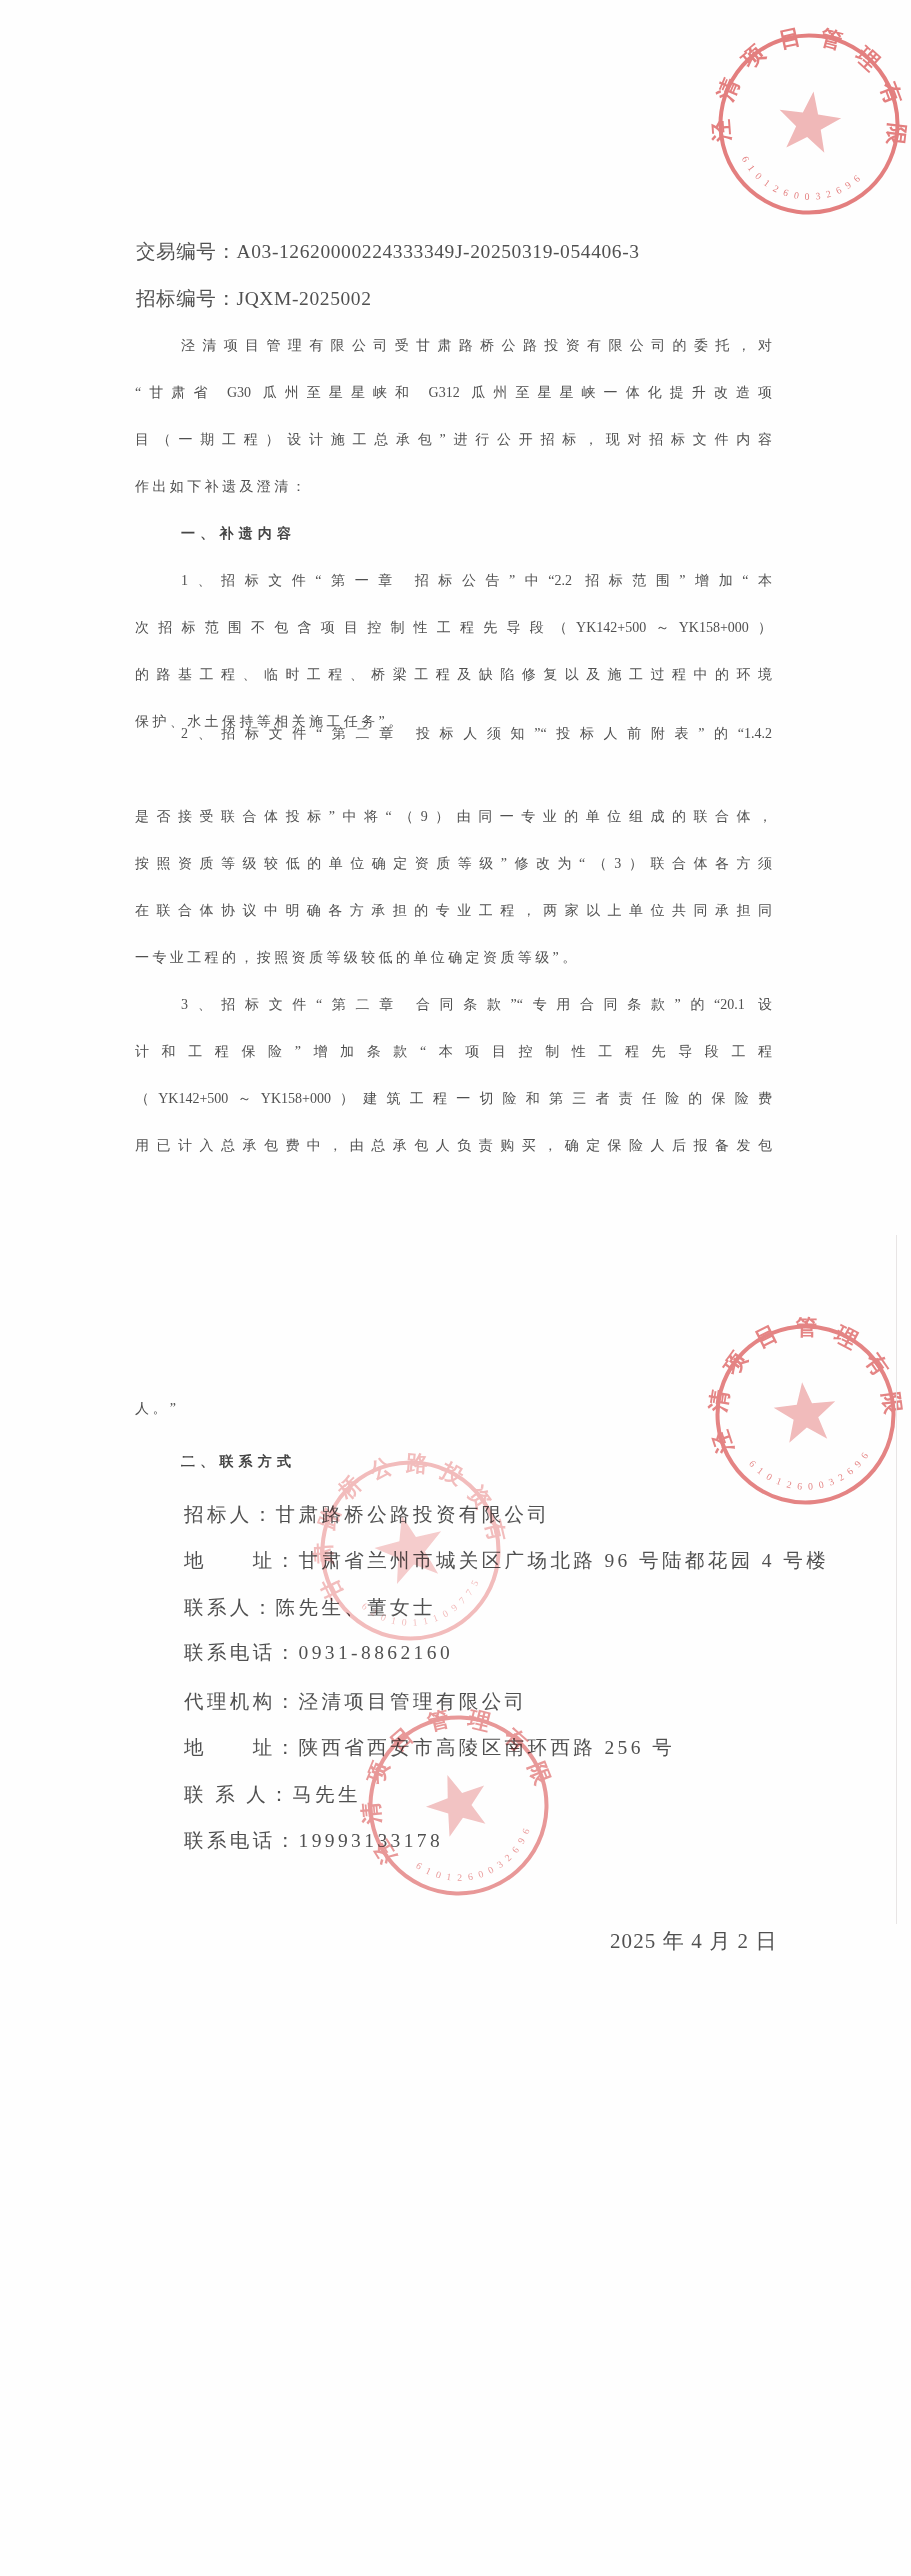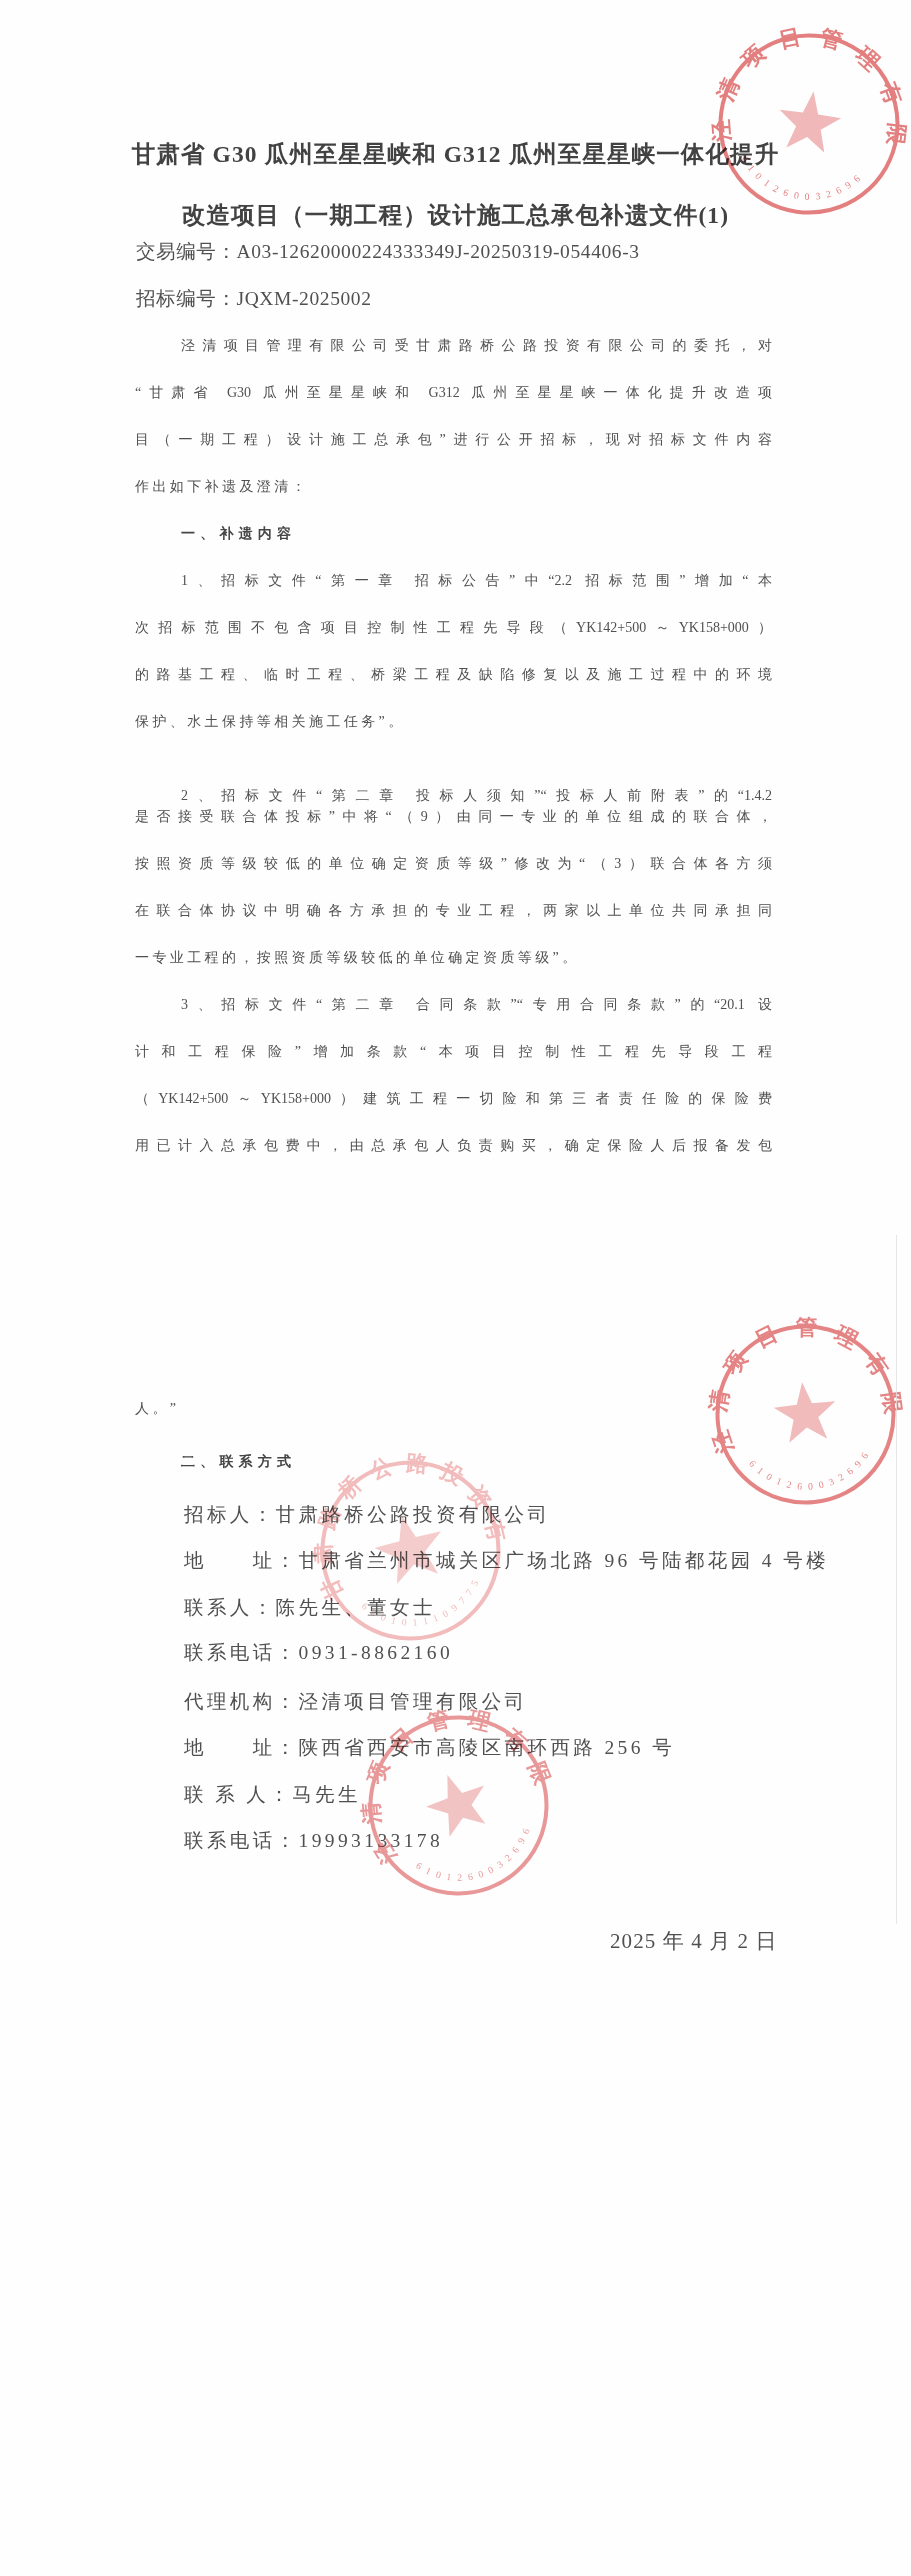--- a/index.html
+++ b/index.html
@@ -25,35 +25,33 @@
   .heading{left:181px;font-weight:bold;letter-spacing:5.2px;color:#464646;}
   .contact{left:184px;font-size:19.5px;letter-spacing:3.4px;text-align:right;}
   .date{left:610px;font-size:21px;letter-spacing:1.1px;}
   .seal-svg{position:absolute;mix-blend-mode:multiply;pointer-events:none;}
   .scan-line{position:absolute;left:896px;top:1235px;width:1.1px;height:689px;background:#e2dfdf;opacity:.8;}
 </style>
 </head>
 <body>
 
 <div class="page">
-  <h1 id="t1" class="title-line">甘肃省 G30 瓜州至星星峡和 G312 瓜州至星星峡一体化提升</h1>
-  <h1 id="t2" class="title-line">改造项目（一期工程）设计施工总承包补遗文件(1)</h1>
   <div id="body-lines">
       <div class="bl meta" style="top: 237px;">交易编号：A03-12620000224333349J-20250319-054406-3</div>
       <div class="bl meta" style="top: 284px;">招标编号：JQXM-2025002</div>
       <div class="bl full indent" style="top: 331px;">泾清项目管理有限公司受甘肃路桥公路投资有限公司的委托，对</div>
       <div class="bl full" style="top: 378px;">“甘肃省 G30 瓜州至星星峡和 G312 瓜州至星星峡一体化提升改造项</div>
       <div class="bl full" style="top: 425px;">目（一期工程）设计施工总承包”进行公开招标，现对招标文件内容</div>
       <div class="bl short" style="top: 472px;">作出如下补遗及澄清：</div>
       <div class="bl heading" style="top: 519px;">一、补遗内容</div>
       <div class="bl full indent" style="top: 566px;">1、招标文件“第一章 招标公告”中“2.2 招标范围”增加“本</div>
       <div class="bl full" style="top: 613px;">次招标范围不包含项目控制性工程先导段（YK142+500～YK158+000）</div>
       <div class="bl full" style="top: 660px;">的路基工程、临时工程、桥梁工程及缺陷修复以及施工过程中的环境</div>
       <div class="bl short" style="top: 707px;">保护、水土保持等相关施工任务”。</div>
-      <div class="bl full indent" style="top: 781px;">2、招标文件“第二章 投标人须知”“投标人前附表”的“1.4.2</div>
+      <div class="bl full indent" style="top: 719px;">2、招标文件“第二章 投标人须知”“投标人前附表”的“1.4.2</div>
       <div class="bl full" style="top: 802px;">是否接受联合体投标”中将“（9）由同一专业的单位组成的联合体，</div>
       <div class="bl full" style="top: 849px;">按照资质等级较低的单位确定资质等级”修改为“（3）联合体各方须</div>
       <div class="bl full" style="top: 896px;">在联合体协议中明确各方承担的专业工程，两家以上单位共同承担同</div>
       <div class="bl short" style="top: 943px;">一专业工程的，按照资质等级较低的单位确定资质等级”。</div>
       <div class="bl full indent" style="top: 990px;">3、招标文件“第二章 合同条款”“专用合同条款”的“20.1 设</div>
       <div class="bl full" style="top: 1037px;">计和工程保险”增加条款“本项目控制性工程先导段工程</div>
       <div class="bl full" style="top: 1084px;">（YK142+500～YK158+000）建筑工程一切险和第三者责任险的保险费</div>
       <div class="bl full" style="top: 1131px;">用已计入总承包费中，由总承包人负责购买，确定保险人后报备发包</div>
       <div class="bl short" style="top: 1394px;">人。”</div>
       <div class="bl heading" style="top: 1447px;">二、联系方式</div>

